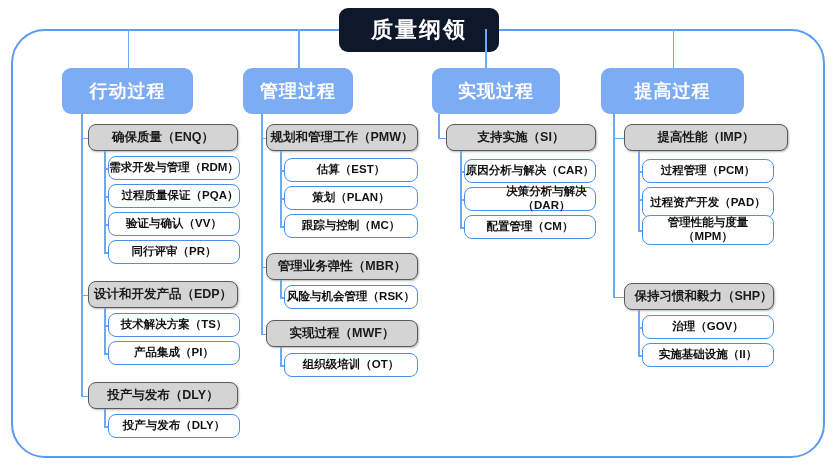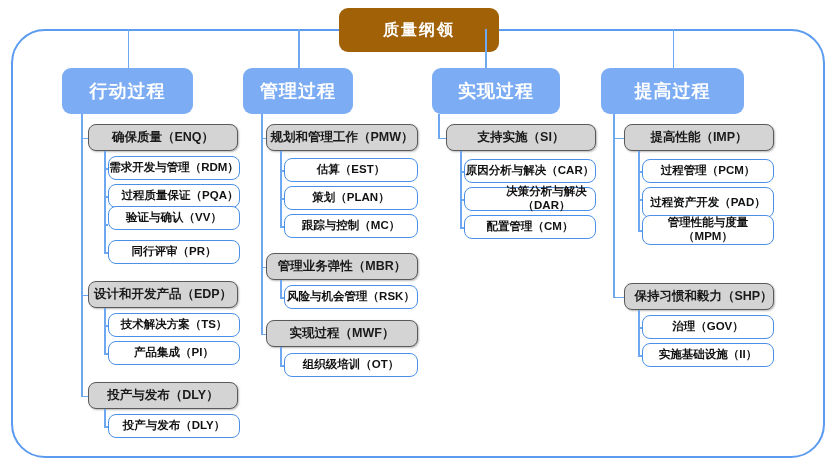--- a/index.html
+++ b/index.html
@@ -7,23 +7,23 @@
        font-family:"Liberation Sans","DejaVu Sans",sans-serif;}
   #stage{position:relative;width:839px;height:469px;}
 
   
   .frame{position:absolute;left:11px;top:29px;width:814px;height:429px;
          border:2px solid #5b9bf0;border-radius:34px;box-sizing:border-box;
          background:transparent;}
 
   
   .root-title{position:absolute;left:339px;top:8px;width:160px;height:44px;
-        background:#a16207;border-radius:9px;
+        background:#0f172a;border-radius:9px;
         display:flex;align-items:center;justify-content:center;
-        color:#ffffff;font-size:16px;font-weight:bold;letter-spacing:2px;}
+        color:#ffffff;font-size:22px;font-weight:bold;letter-spacing:2px;}
 
   
   .col-head{position:absolute;height:46px;background:#7cacf3;border-radius:9px;
         display:flex;align-items:center;justify-content:center;
         color:#ffffff;font-size:18px;font-weight:bold;letter-spacing:1px;}
 
   
   .grp{position:absolute;background:#d4d4d4;border:1.4px solid #5a5a5a;
        border-radius:8px;box-sizing:border-box;
        display:flex;align-items:center;justify-content:center;
@@ -56,21 +56,21 @@
       <div class="ln lnv" style="left:81px;top:114px;height:281.5px;"></div>
       <div class="ln lnh" style="left:81px;top:137.5px;width:7px;"></div>
       <div class="grp" style="left:88px;top:124px;width:150px;height:27px;">确保质量（ENQ）</div>
       <div class="ln lnv" style="left:104px;top:151px;height:101px;"></div>
       <div class="ln lnh" style="left:104px;top:151px;width:2px;"></div>
       <div class="ln lnh" style="left:104px;top:168px;width:4px;"></div>
       <div class="leaf" style="left:108px;top:156px;width:132px;height:24px;">需求开发与管理（RDM）</div>
       <div class="ln lnh" style="left:104px;top:196px;width:4px;"></div>
       <div class="leaf" style="left:108px;top:184px;width:132px;height:24px;padding-left:12px;">过程质量保证（PQA）</div>
       <div class="ln lnh" style="left:104px;top:224px;width:4px;"></div>
-      <div class="leaf" style="left:108px;top:206px;width:132px;height:24px;">验证与确认（VV）</div>
+      <div class="leaf" style="left:108px;top:212px;width:132px;height:24px;">验证与确认（VV）</div>
       <div class="ln lnh" style="left:104px;top:252px;width:4px;"></div>
       <div class="leaf" style="left:108px;top:240px;width:132px;height:24px;">同行评审（PR）</div>
       <div class="ln lnh" style="left:81px;top:294.5px;width:7px;"></div>
       <div class="grp" style="left:88px;top:281px;width:150px;height:27px;">设计和开发产品（EDP）</div>
       <div class="ln lnv" style="left:104px;top:308px;height:45px;"></div>
       <div class="ln lnh" style="left:104px;top:308px;width:2px;"></div>
       <div class="ln lnh" style="left:104px;top:325px;width:4px;"></div>
       <div class="leaf" style="left:108px;top:313px;width:132px;height:24px;">技术解决方案（TS）</div>
       <div class="ln lnh" style="left:104px;top:353px;width:4px;"></div>
       <div class="leaf" style="left:108px;top:341px;width:132px;height:24px;">产品集成（PI）</div>
@@ -115,21 +115,21 @@
       <div class="ln lnh" style="left:460px;top:171px;width:4px;"></div>
       <div class="leaf" style="left:464px;top:159px;width:132px;height:24px;text-align:right;">原因分析与解决（CAR）</div>
       <div class="ln lnh" style="left:460px;top:199px;width:4px;"></div>
       <div class="leaf" style="left:464px;top:187px;width:132px;height:24px;padding-left:33px;">决策分析与解决（DAR）</div>
       <div class="ln lnh" style="left:460px;top:227px;width:4px;"></div>
       <div class="leaf" style="left:464px;top:215px;width:132px;height:24px;">配置管理（CM）</div>
       <div class="ln lnv" style="left:485px;top:29px;height:39px;"></div>
       <div class="col-head" style="left:601px;top:68px;width:143px;">提高过程</div>
       <div class="ln lnv" style="left:613px;top:114px;height:182.5px;"></div>
       <div class="ln lnh" style="left:613px;top:137.5px;width:11px;"></div>
-      <div class="grp" style="left:624px;top:124px;width:150px;height:27px;">提高性能（IMP）</div>
+      <div class="grp" style="left:624px;top:124px;width:164px;height:27px;">提高性能（IMP）</div>
       <div class="ln lnv" style="left:638px;top:151px;height:79px;"></div>
       <div class="ln lnh" style="left:638px;top:151px;width:2px;"></div>
       <div class="ln lnh" style="left:638px;top:171px;width:4px;"></div>
       <div class="leaf" style="left:642px;top:159px;width:132px;height:24px;">过程管理（PCM）</div>
       <div class="ln lnh" style="left:638px;top:199px;width:4px;"></div>
       <div class="leaf" style="left:642px;top:187px;width:132px;height:31px;">过程资产开发（PAD）</div>
       <div class="ln lnh" style="left:638px;top:230px;width:4px;"></div>
       <div class="leaf" style="left:642px;top:215px;width:132px;height:30px;">管理性能与度量（MPM）</div>
       <div class="ln lnh" style="left:613px;top:296.5px;width:11px;"></div>
       <div class="grp" style="left:624px;top:283px;width:150px;height:27px;padding-left:9px;">保持习惯和毅力（SHP）</div>

